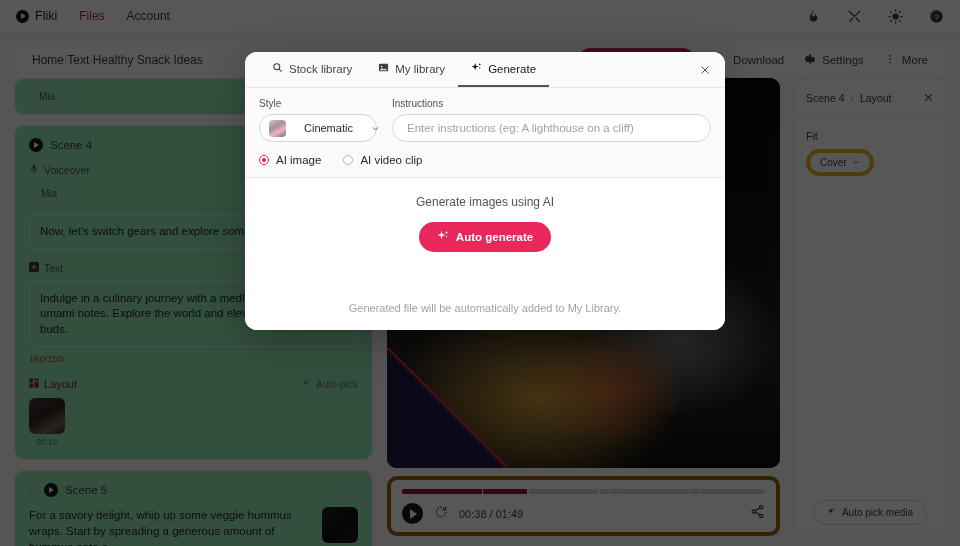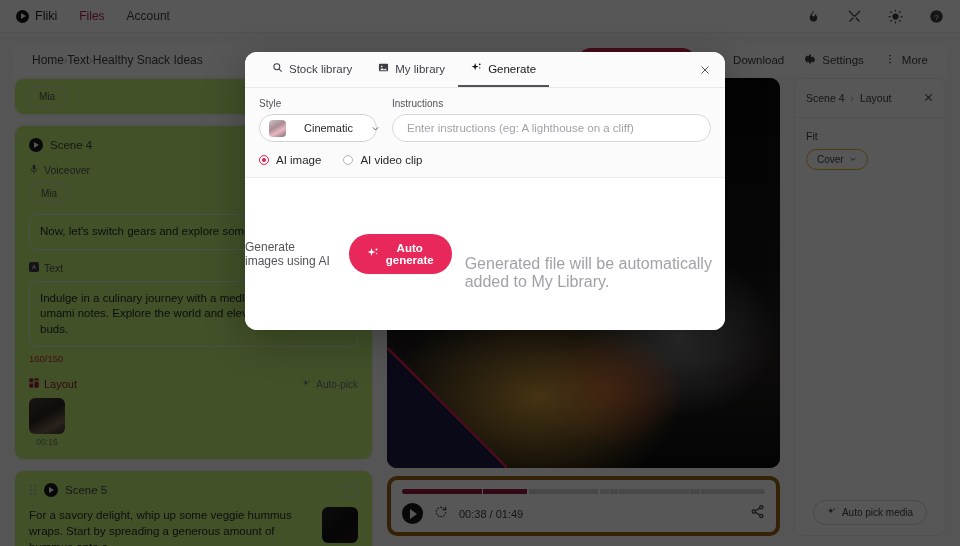--- a/index.html
+++ b/index.html
@@ -72,21 +72,21 @@
   .cols {
     position: absolute; left: 0; right: 0; top: 78px; bottom: 0;
     display: flex; gap: 14px;
     padding: 0 14px 10px 14px;
   }
   .col-left { width: 359px; display: flex; flex-direction: column; gap: 10px; min-width: 0; }
   .col-mid { flex: 1; display: flex; flex-direction: column; gap: 8px; min-width: 0; }
   .col-right { width: 152px; display: flex; flex-direction: column; }
 
   .card {
-    background: #bef264;
+    background: #86efac;
     border: 1px solid #ededed;
     border-radius: 10px;
     padding: 12px 14px;
   }
   .scene-head { display: flex; align-items: center; gap: 7px; }
   .grip {
     width: 8px; height: 12px;
     background-image: radial-gradient(circle, #b4b4b8 1px, transparent 1.2px);
     background-size: 4px 4px;
   }
@@ -196,21 +196,21 @@
   .rpanel-head {
     display: flex; align-items: center; gap: 6px;
     padding: 10px 11px; border-bottom: 1px solid #eeeeee;
   }
   .rpanel-crumb { font-size: 10.5px; color: #3f3f46; }
   .rpanel-x { margin-left: auto; cursor: pointer; }
   .rpanel-body { padding: 12px 11px; flex: 1; }
   .fit-label { font-size: 10.5px; color: #3f3f46; margin-bottom: 7px; }
   .sel-pill {
     display: inline-flex; align-items: center; gap: 5px;
-    border: 1px solid #eab308; border-radius: 999px;
+    border: 4px solid #eab308; border-radius: 999px;
     font-size: 10px; color: #3f3f46; padding: 4px 10px; cursor: pointer;
   }
   .rpanel-foot { padding: 10px; display: flex; justify-content: center; }
   .autopick-media {
     display: inline-flex; align-items: center; gap: 6px;
     border: 1px solid #d4d4d8; border-radius: 999px;
     font-size: 10px; color: #3f3f46; padding: 6px 13px; cursor: pointer; background: #fff;
   }
 
   
@@ -276,34 +276,34 @@
   .radio-dot.on {
     border-color: #e11d48; background: #fff; position: relative;
   }
   .radio-dot.on::after {
     content: ""; position: absolute; left: 2px; top: 2px;
     width: 4px; height: 4px; border-radius: 50%; background: #e11d48;
   }
   .radio-label { font-size: 11.5px; color: #27272a; }
   .modal-main {
     flex: 1; background: #fff;
-    display: flex; flex-direction: row;
+    display: flex; flex-direction: column;
     align-items: center; justify-content: center;
     gap: 13px;
   }
   .gen-title { font-size: 12px; color: #52525b; }
   .btn-auto-gen {
     background: #e8275a; color: #fff;
     border: none; border-radius: 999px;
     font-size: 11.5px; font-weight: bold;
     padding: 8px 18px;
     display: flex; align-items: center; gap: 7px;
     cursor: pointer; font-family: "Liberation Sans", sans-serif;
   }
-  .gen-note { font-size: 16px; color: #a1a1aa; margin-top: 37px; }
+  .gen-note { font-size: 11px; color: #a1a1aa; margin-top: 37px; }
 </style>
 </head>
 <body>
 
 <div class="app">
 
   <div class="behind">
 
     <div class="topbar">
       <div class="brand">

